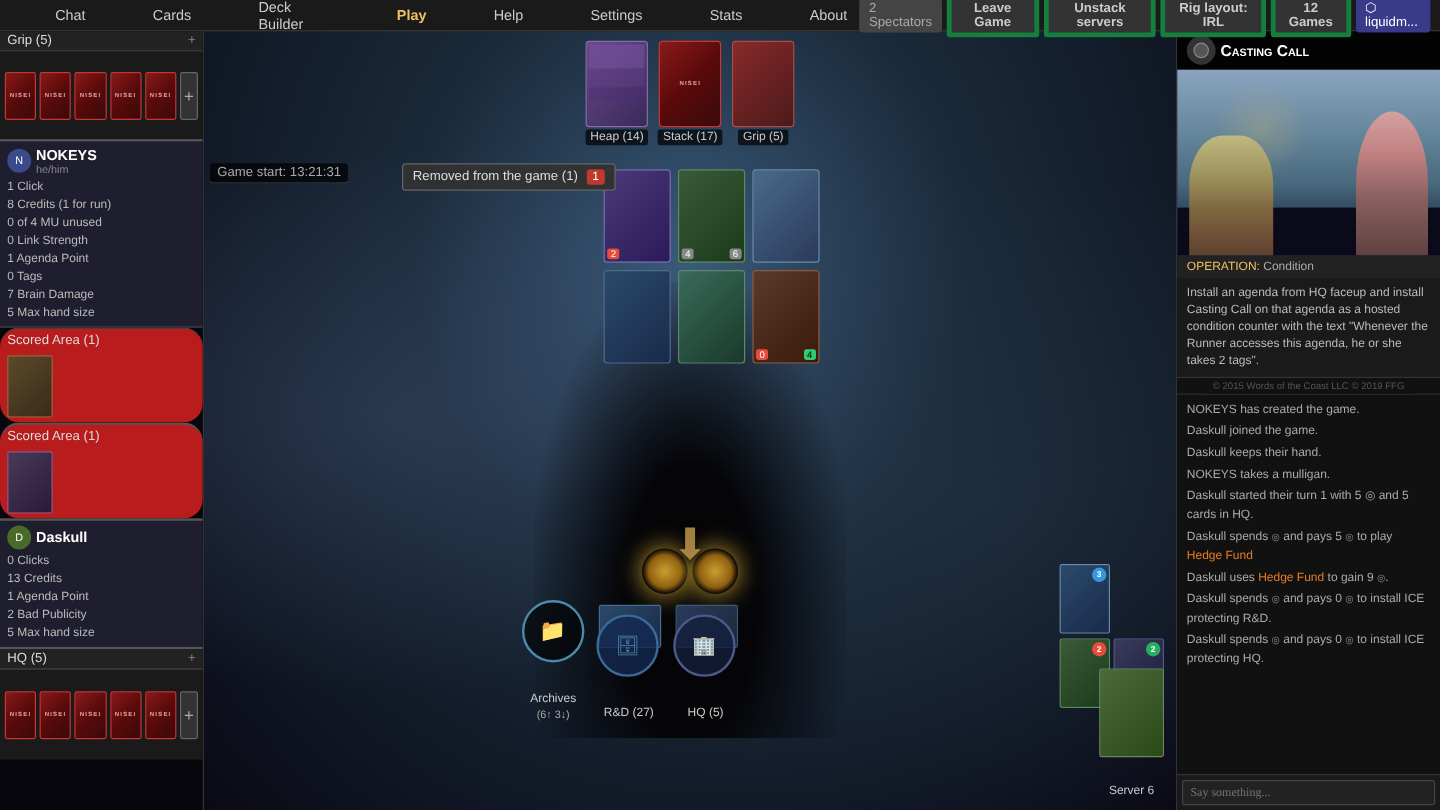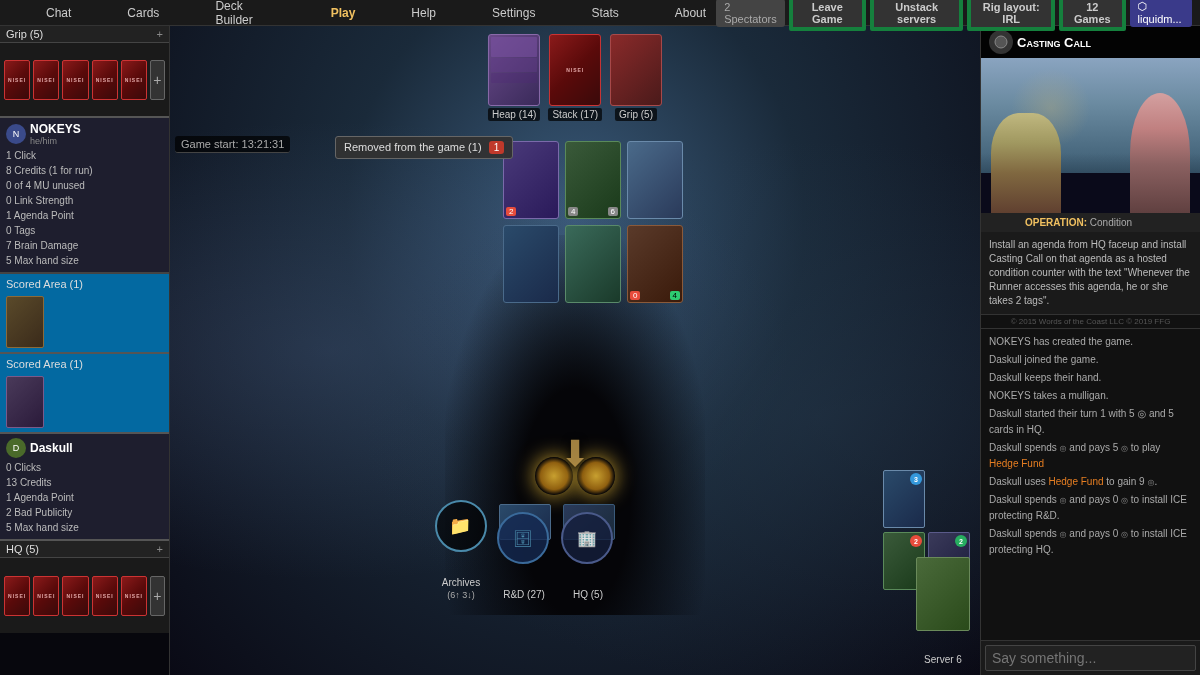--- a/index.html
+++ b/index.html
@@ -50,21 +50,21 @@
       background: #1e1e2e; padding: 4px 6px; border-bottom: 1px solid #444;
     }
     .player-name-row { display: flex; align-items: center; gap: 4px; margin-bottom: 2px; }
     .player-avatar { width: 20px; height: 20px; background: #3a4a8a; border-radius: 50%; display: flex; align-items: center; justify-content: center; font-size: 9px; color: #fff; }
     .player-name { font-weight: bold; color: #fff; font-size: 12px; }
     .player-pronouns { color: #888; font-size: 9px; }
     .stat-row { color: #bbb; font-size: 10px; line-height: 1.5; }
 
     
     .scored-area {
-      background: #0369a1; border-top: 1px solid #444; padding: 2px 4px;
+      background: #b91c1c; border-top: 1px solid #444; padding: 2px 4px; border-radius: 16px;
     }
     .scored-header { font-size: 11px; color: #ddd; margin-bottom: 2px; padding: 2px 2px; }
     .scored-card-row { display: flex; gap: 3px; padding: 2px; min-height: 55px; }
     .scored-card {
       width: 38px; height: 52px; background: linear-gradient(135deg, #2a3a6a, #1a2a4a);
       border: 1px solid #4a5a8a; border-radius: 2px; overflow: hidden;
     }
 
     
     .daskull-info {
@@ -152,40 +152,40 @@
     }
     .card-title-bar {
       width: 100%; background: rgba(0,0,0,0.8); padding: 4px 8px;
       display: flex; align-items: center; gap: 4px;
     }
     .card-title-icon { width: 24px; height: 24px; background: #333; border-radius: 50%; display: flex; align-items: center; justify-content: center; font-size: 10px; }
     .card-title-text { font-size: 13px; font-weight: bold; color: #fff; font-variant: small-caps; }
     .card-type-bar {
       width: 100%; background: #222; padding: 4px 8px; font-size: 10px;
     }
-    .card-op-label { color: #f0c060; font-weight: bold; margin-left: 36px; }
+    .card-op-label { color: #f0c060; font-weight: normal; }
     .card-condition-label { color: #aaa; }
     .card-desc-box {
       width: 100%; background: #1a1a1a; padding: 6px 8px; font-size: 10px; color: #bbb; line-height: 1.4;
       border-bottom: 1px solid #333;
     }
     .card-copyright { font-size: 8px; color: #555; padding: 2px 8px; background: #111; }
 
     
     #chat-panel {
       flex: 1; overflow-y: auto; padding: 4px 8px; background: #111;
       font-size: 10px; line-height: 1.6;
     }
     .log-line { color: #aaa; padding: 1px 0; }
     .log-link { color: #e67e22; cursor: pointer; }
     .log-icon { color: #888; font-size: 8px; }
     #chat-input-row { padding: 4px; background: #1a1a1a; border-top: 1px solid #333; }
     #chat-input {
       width: 100%; background: #222; border: 1px solid #444; color: #ccc;
-      padding: 4px 6px; font-size: 14px; border-radius: 2px; outline: none;
+      padding: 4px 6px; font-size: 10px; border-radius: 2px; outline: none; font-family: Liberation Serif, serif;
     }
 
     
     .card-img-figure {
       position: relative; width: 100%; height: 100%;
     }
     .card-img-sky {
       position: absolute; inset: 0;
       background: linear-gradient(180deg, #8aa4c0 0%, #6a8aa0 30%, #4a6a80 60%, #2a4a60 100%);
     }

